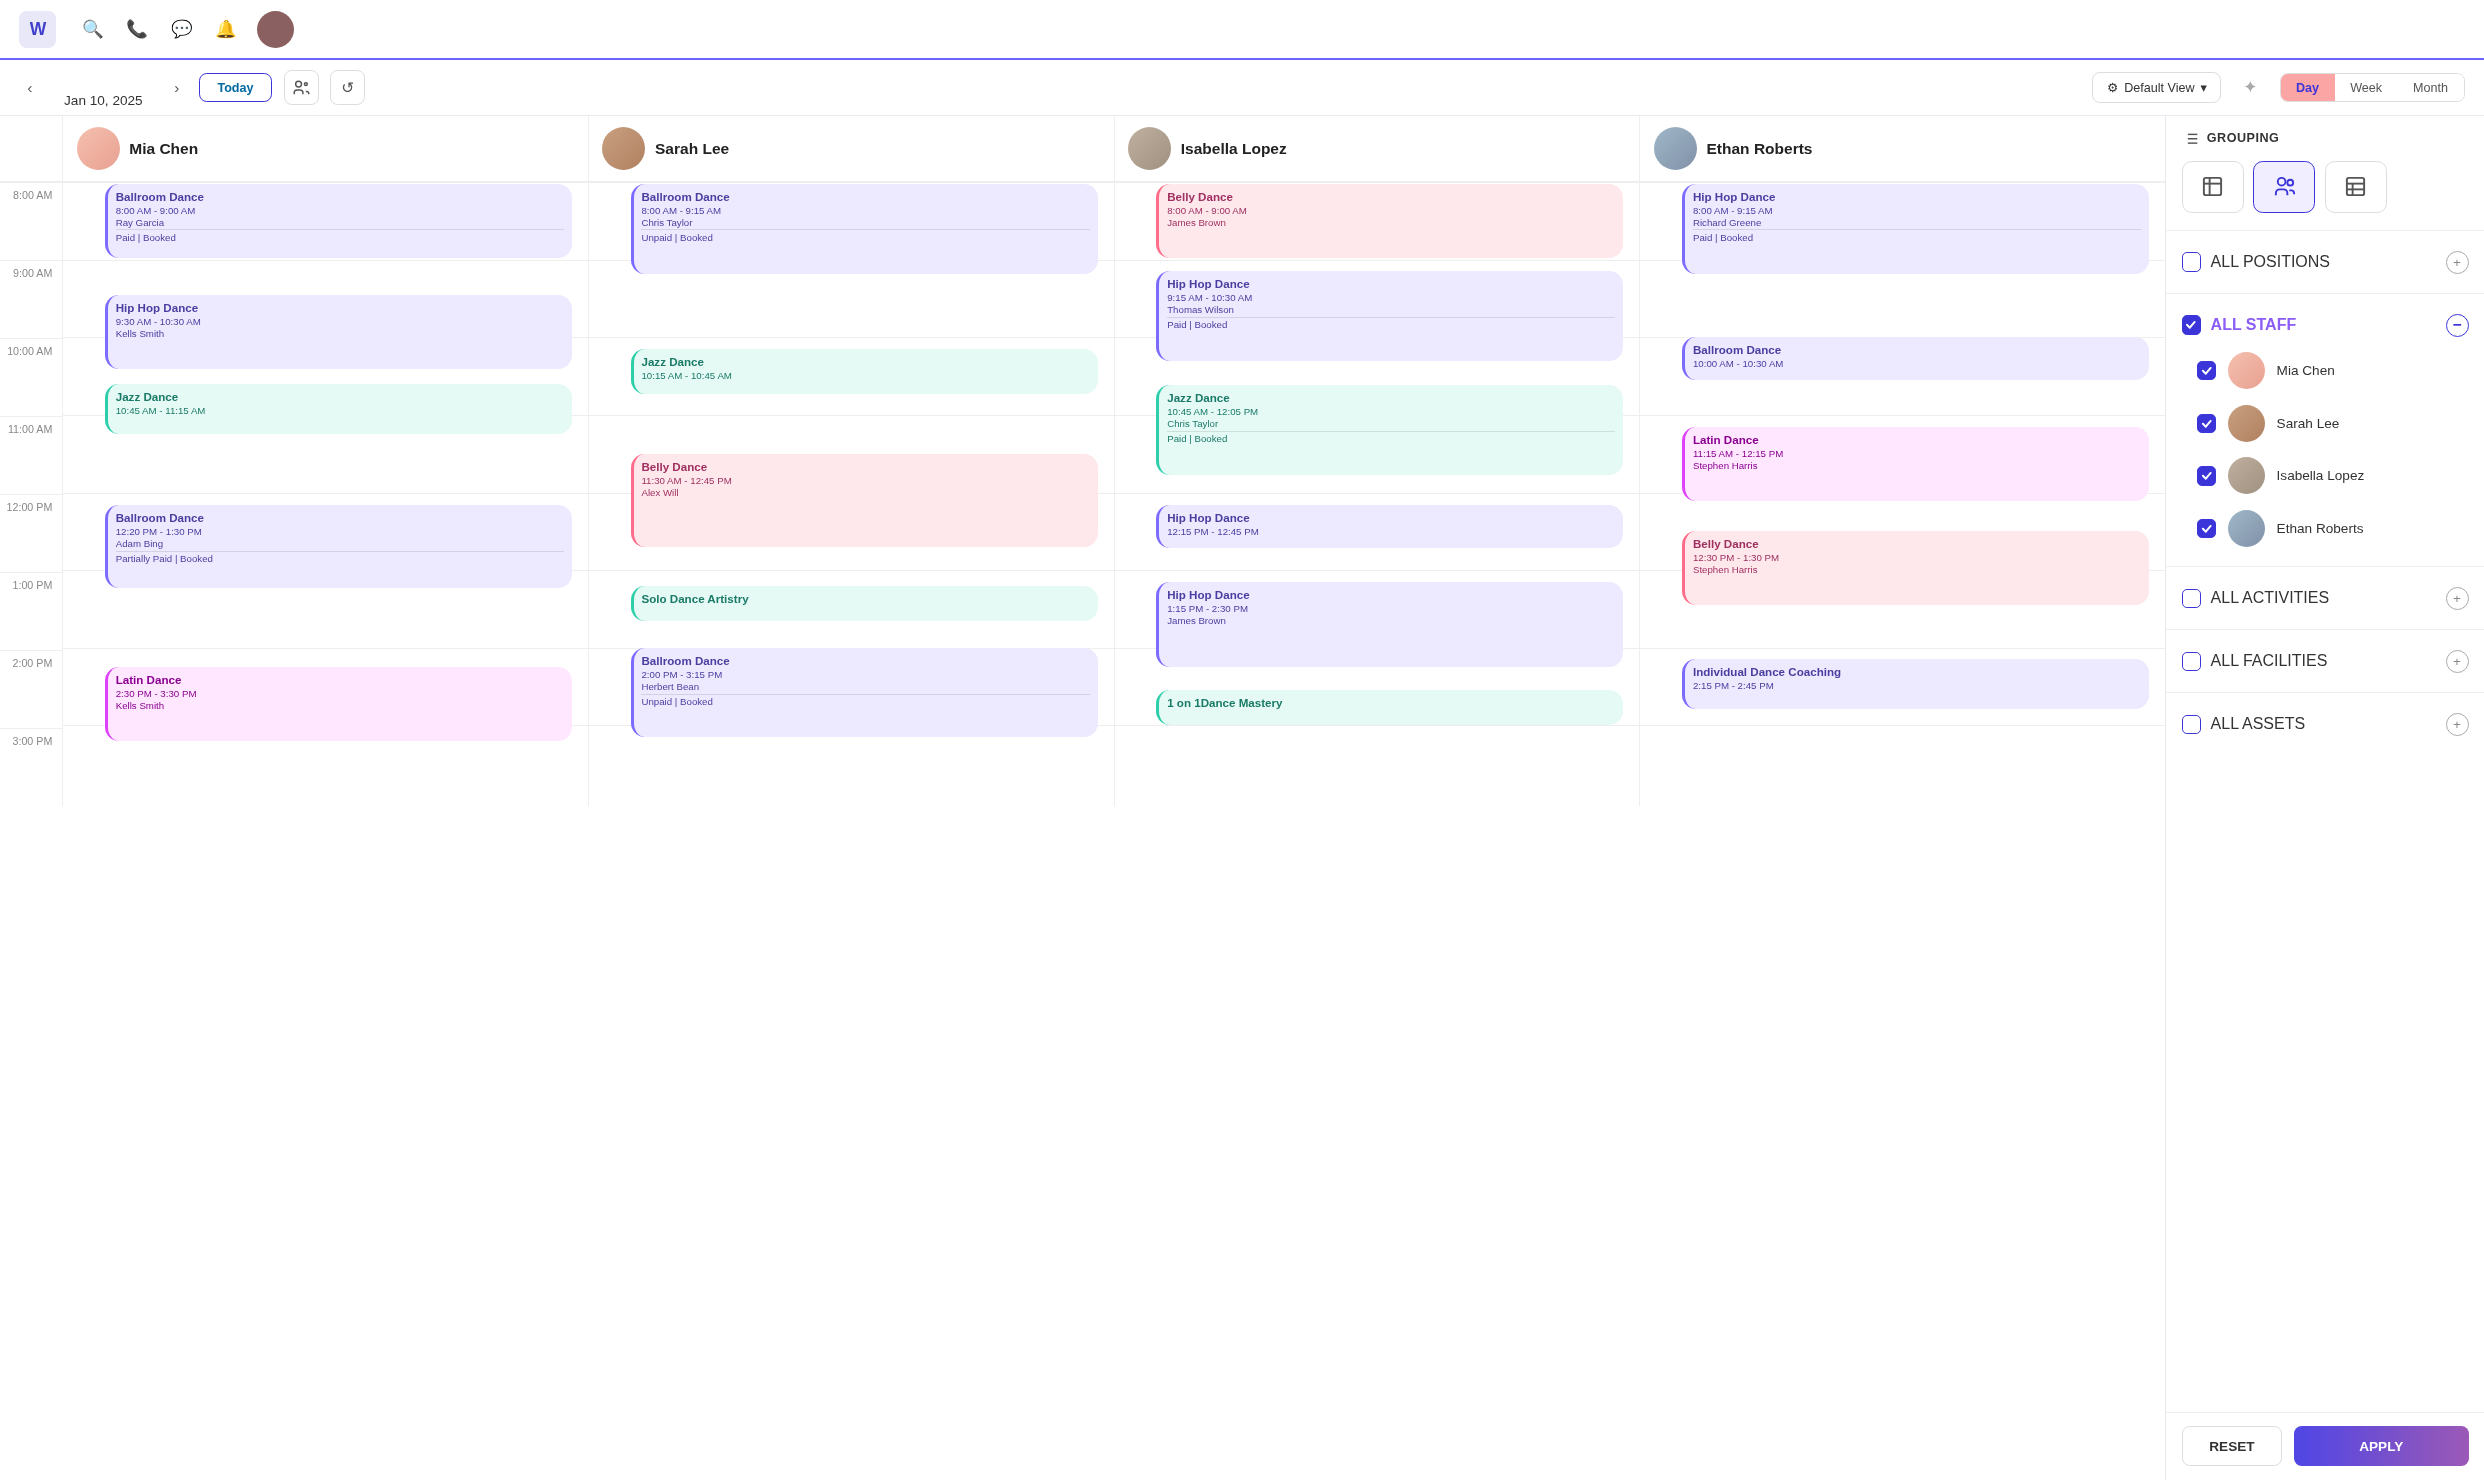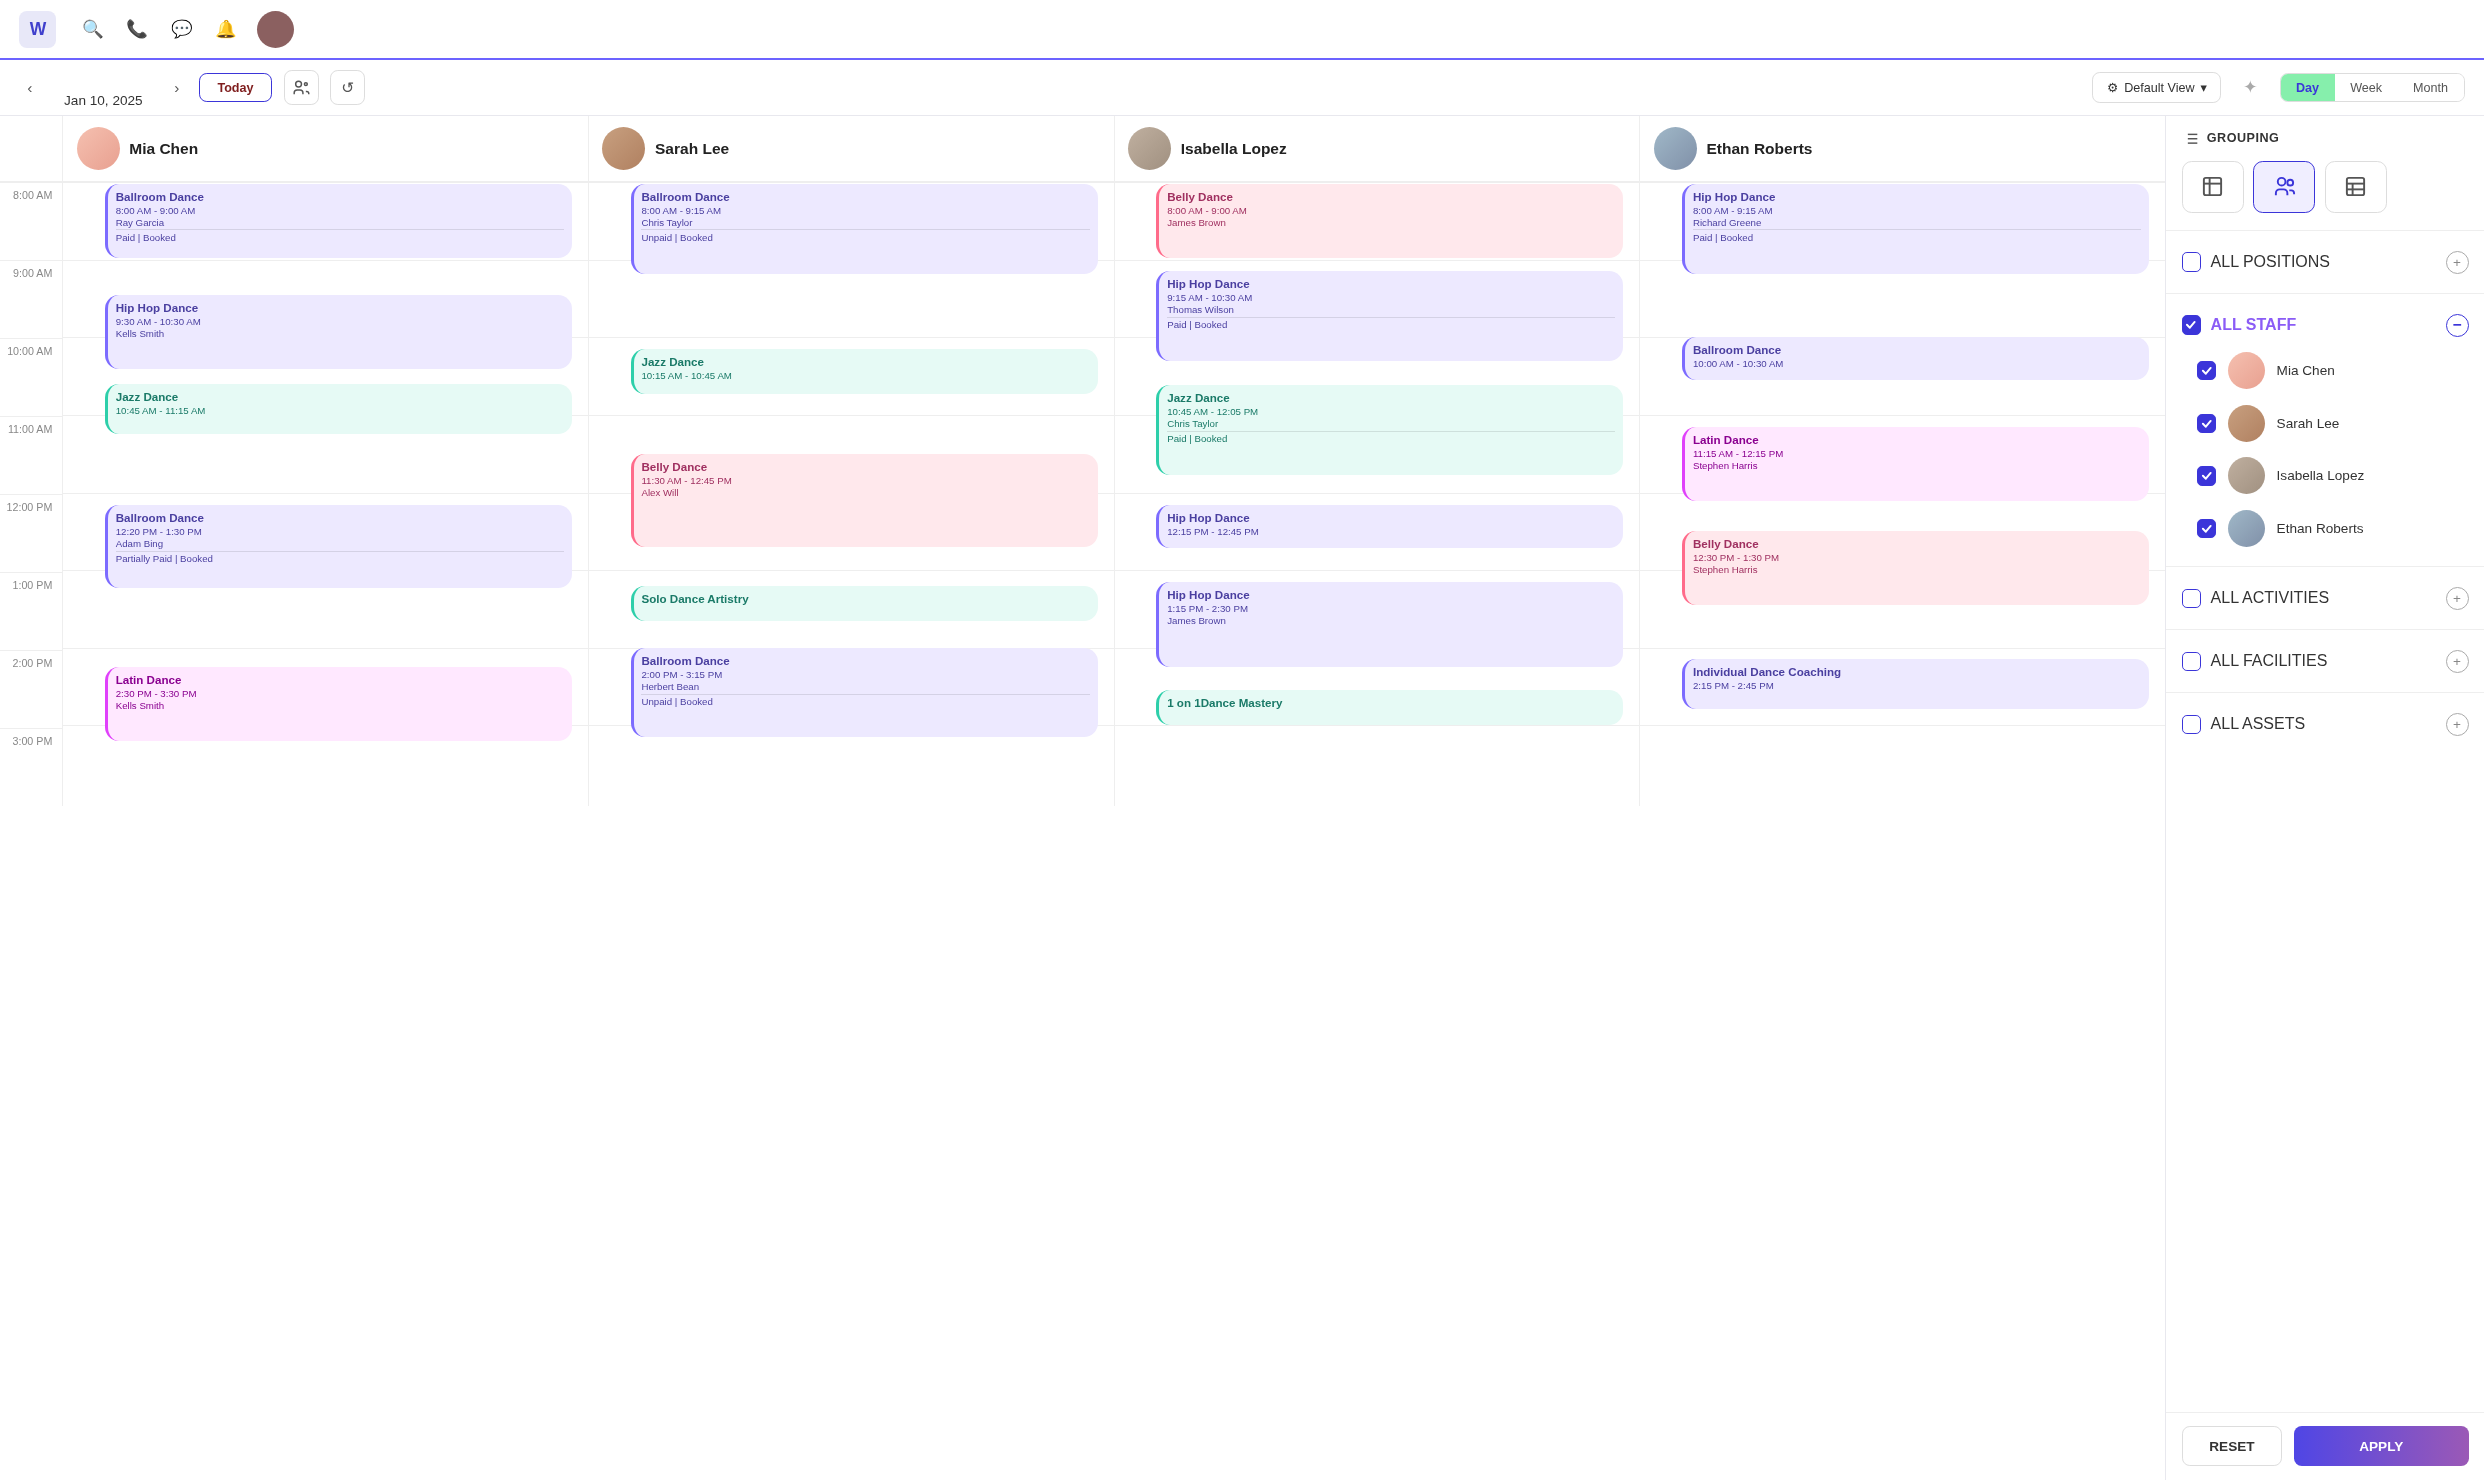--- a/index.html
+++ b/index.html
@@ -18,30 +18,30 @@
     .nav-right { display: flex; align-items: center; gap: 17.5px; }
     .nav-icon { width: 27px; height: 27px; display: flex; align-items: center; justify-content: center; cursor: pointer; color: #555; font-size: 17.5px; }
     .avatar-circle { width: 37px; height: 37px; border-radius: 50%; background: #c8a0a0; overflow: hidden; display: flex; align-items: center; justify-content: center; }
 
     
     .toolbar {
       display: flex; align-items: center; height: 56px; padding: 0 19.4px; gap: 11.6px;
       border-bottom: 1px solid #e8e8ee; background: #fff;
     }
     .toolbar-btn { padding: 6.8px 17.5px; border-radius: 7.8px; font-size: 12.6px; cursor: pointer; border: 1.5px solid #ddd; background: #fff; color: #333; }
-    .toolbar-btn.today { border-color: #3b35d9; color: #7f1d1d; font-weight: 600; }
+    .toolbar-btn.today { border-color: #3b35d9; color: #0369a1; font-weight: 600; }
     .date-nav { display: flex; align-items: center; gap: 9.7px; }
     .date-nav-btn { background: none; border: none; cursor: pointer; font-size: 15.5px; color: #555; padding: 3.9px 7.8px; }
     .date-display { font-size: 13.6px; color: #333; font-weight: 500; min-width: 107px; text-align: center; margin-top: 26px; }
     .toolbar-icon-btn { width: 35px; height: 35px; border-radius: 7.8px; border: 1.5px solid #ddd; background: #fff; display: flex; align-items: center; justify-content: center; cursor: pointer; color: #555; font-size: 15.5px; }
     .toolbar-spacer { flex: 1; }
     .filter-btn { display: flex; align-items: center; gap: 5.8px; padding: 6.8px 13.6px; border-radius: 7.8px; border: 1.5px solid #ddd; background: #fff; cursor: pointer; font-size: 12.6px; color: #333; }
     .view-toggle { display: flex; align-items: center; border: 1.5px solid #ddd; border-radius: 7.8px; overflow: hidden; }
     .view-btn { padding: 6.8px 15.5px; font-size: 12.6px; background: #fff; border: none; cursor: pointer; color: #555; }
-    .view-btn.active { background: #86efac; color: #3b35d9; font-weight: 700; }
+    .view-btn.active { background: #fca5a5; color: #3b35d9; font-weight: 700; }
     .star-btn { width: 35px; height: 35px; display: flex; align-items: center; justify-content: center; cursor: pointer; color: #aaa; font-size: 17.5px; }
 
     
     .main-layout { display: flex; height: calc(100vh - 116px); overflow: hidden; }
 
     
     .scheduler { flex: 1; overflow: auto; min-width: 0; }
     .scheduler-grid { display: flex; min-width: 582px; }
     .time-column { width: 62px; flex-shrink: 0; }
     .time-slot { height: 78px; display: flex; align-items: flex-start; justify-content: flex-end; padding-right: 9.7px; padding-top: 5.8px; font-size: 10.7px; color: #888; border-top: 1px solid #eee; }

